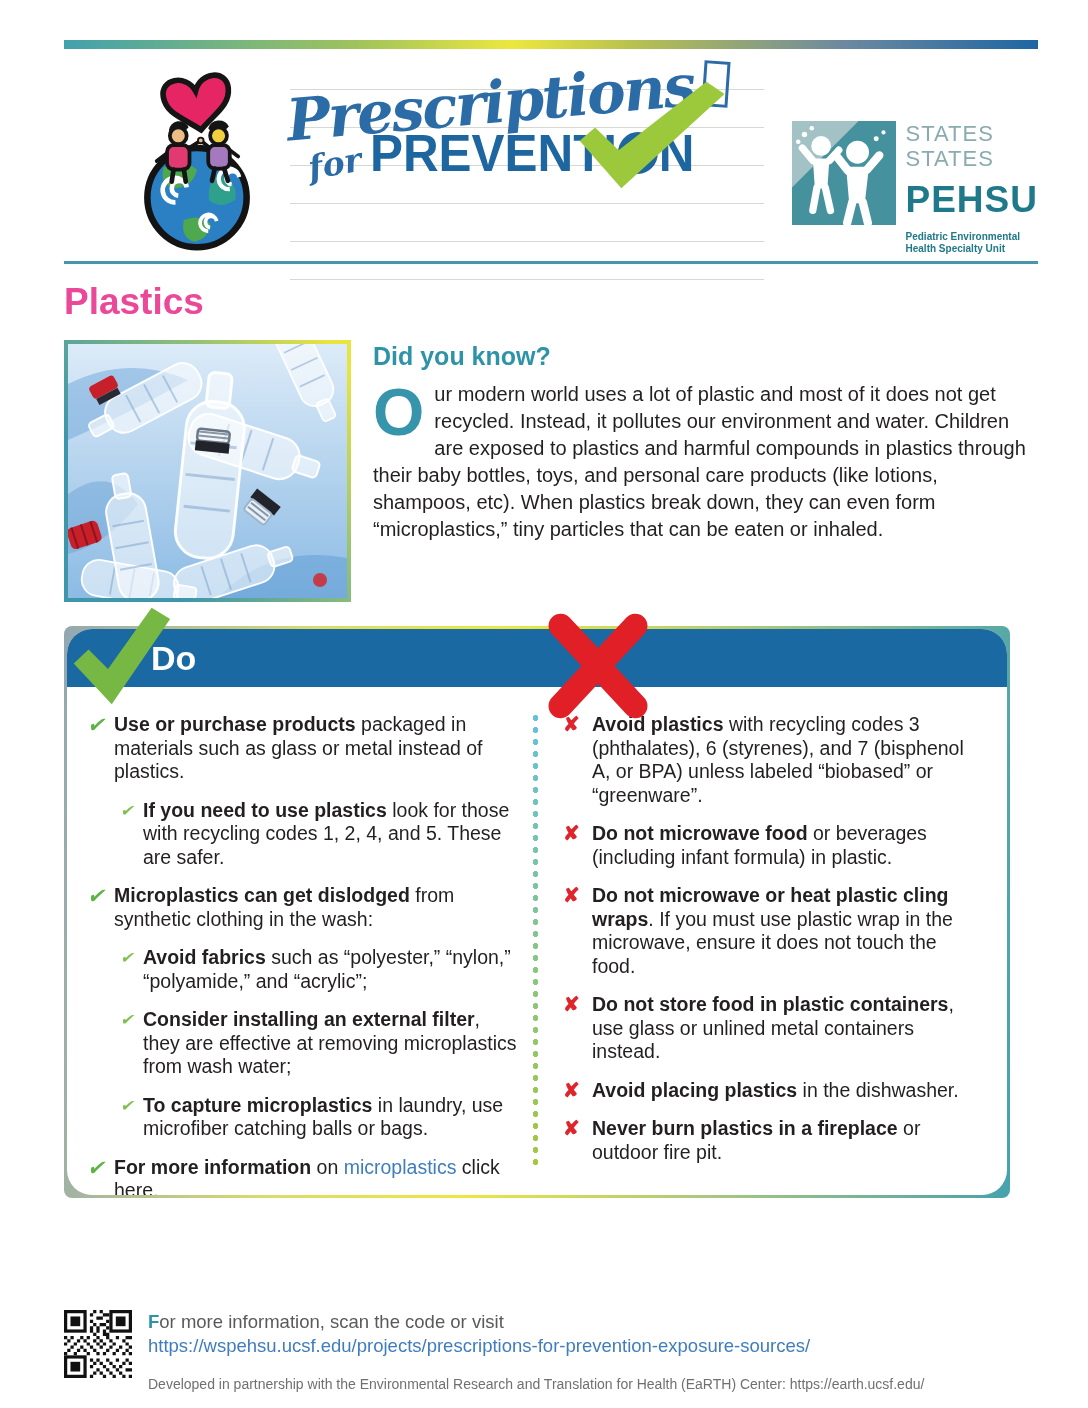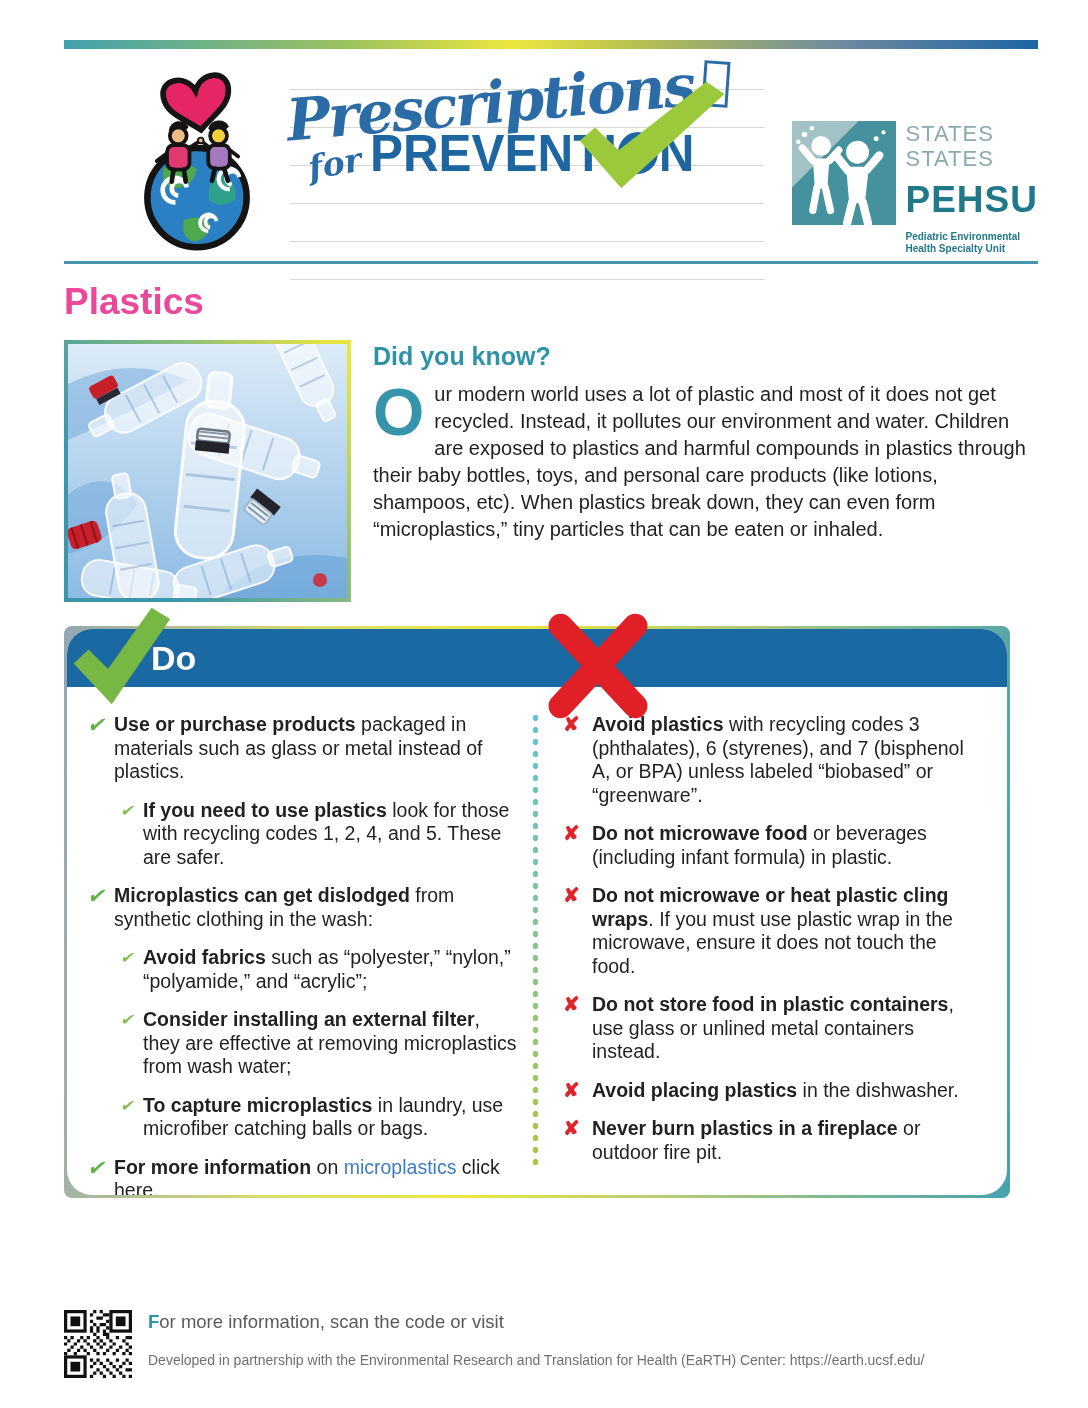--- a/index.html
+++ b/index.html
@@ -350,15 +350,16 @@
     </g>
     <g fill="#111111">
       <rect x="2" y="2" width="3" height="3"></rect>
         <rect x="16" y="2" width="3" height="3"></rect>
         <rect x="2" y="16" width="3" height="3"></rect>
       <path d="M9 0h1v1H9zM11 0h1v1h-1zM8 1h1v1H8zM12 1h2v1h-2zM10 2h2v1h-2zM8 3h1v1H8zM13 3h1v1h-1zM9 4h1v1H9zM11 4h2v1h-2zM8 5h1v1H8zM10 5h1v1h-1zM13 5h1v1h-1zM8 6h1v1H8zM10 6h1v1h-1zM12 6h1v1h-1zM9 7h1v1H9zM12 7h2v1h-2zM0 8h1v1H0zM2 8h1v1H2zM5 8h1v1H5zM7 8h1v1H7zM10 8h1v1h-1zM13 8h1v1h-1zM16 8h1v1h-1zM19 8h2v1h-2zM1 9h1v1H1zM4 9h1v1H4zM6 9h1v1H6zM9 9h1v1H9zM11 9h1v1h-1zM14 9h1v1h-1zM18 9h1v1h-1zM0 10h1v1H0zM3 10h1v1H3zM7 10h1v1H7zM10 10h1v1h-1zM12 10h1v1h-1zM15 10h1v1h-1zM19 10h1v1h-1zM2 11h1v1H2zM5 11h1v1H5zM8 11h1v1H8zM11 11h1v1h-1zM14 11h1v1h-1zM17 11h1v1h-1zM20 11h1v1h-1zM1 12h1v1H1zM4 12h1v1H4zM6 12h1v1H6zM9 12h1v1H9zM13 12h1v1h-1zM16 12h1v1h-1zM19 12h1v1h-1zM0 13h1v1H0zM3 13h1v1H3zM7 13h1v1H7zM10 13h1v1h-1zM12 13h1v1h-1zM15 13h1v1h-1zM18 13h1v1h-1zM20 13h1v1h-1zM8 15h1v1H8zM10 15h1v1h-1zM13 15h1v1h-1zM16 15h1v1h-1zM19 15h1v1h-1zM9 16h1v1H9zM11 16h1v1h-1zM14 16h1v1h-1zM18 16h1v1h-1zM20 16h1v1h-1zM8 17h1v1H8zM12 17h1v1h-1zM15 17h1v1h-1zM17 17h1v1h-1zM10 18h1v1h-1zM13 18h1v1h-1zM16 18h1v1h-1zM19 18h2v1h-2zM9 19h1v1H9zM11 19h1v1h-1zM14 19h1v1h-1zM17 19h1v1h-1zM8 20h1v1H8zM12 20h1v1h-1zM15 20h1v1h-1zM18 20h1v1h-1zM20 20h1v1h-1z"></path>
     </g>
   </svg>
   <div class="footer-text">
     <p class="f1"><span class="f-teal">F</span><span>or more information, scan the code or visit</span></p>
+    <a class="url">https://wspehsu.ucsf.edu/projects/prescriptions-for-prevention-exposure-sources/</a>
     <p class="credit">Developed in partnership with the Environmental Research and Translation for Health (EaRTH) Center: https://earth.ucsf.edu/</p>
   </div>
 </footer>
 
 </body></html>

